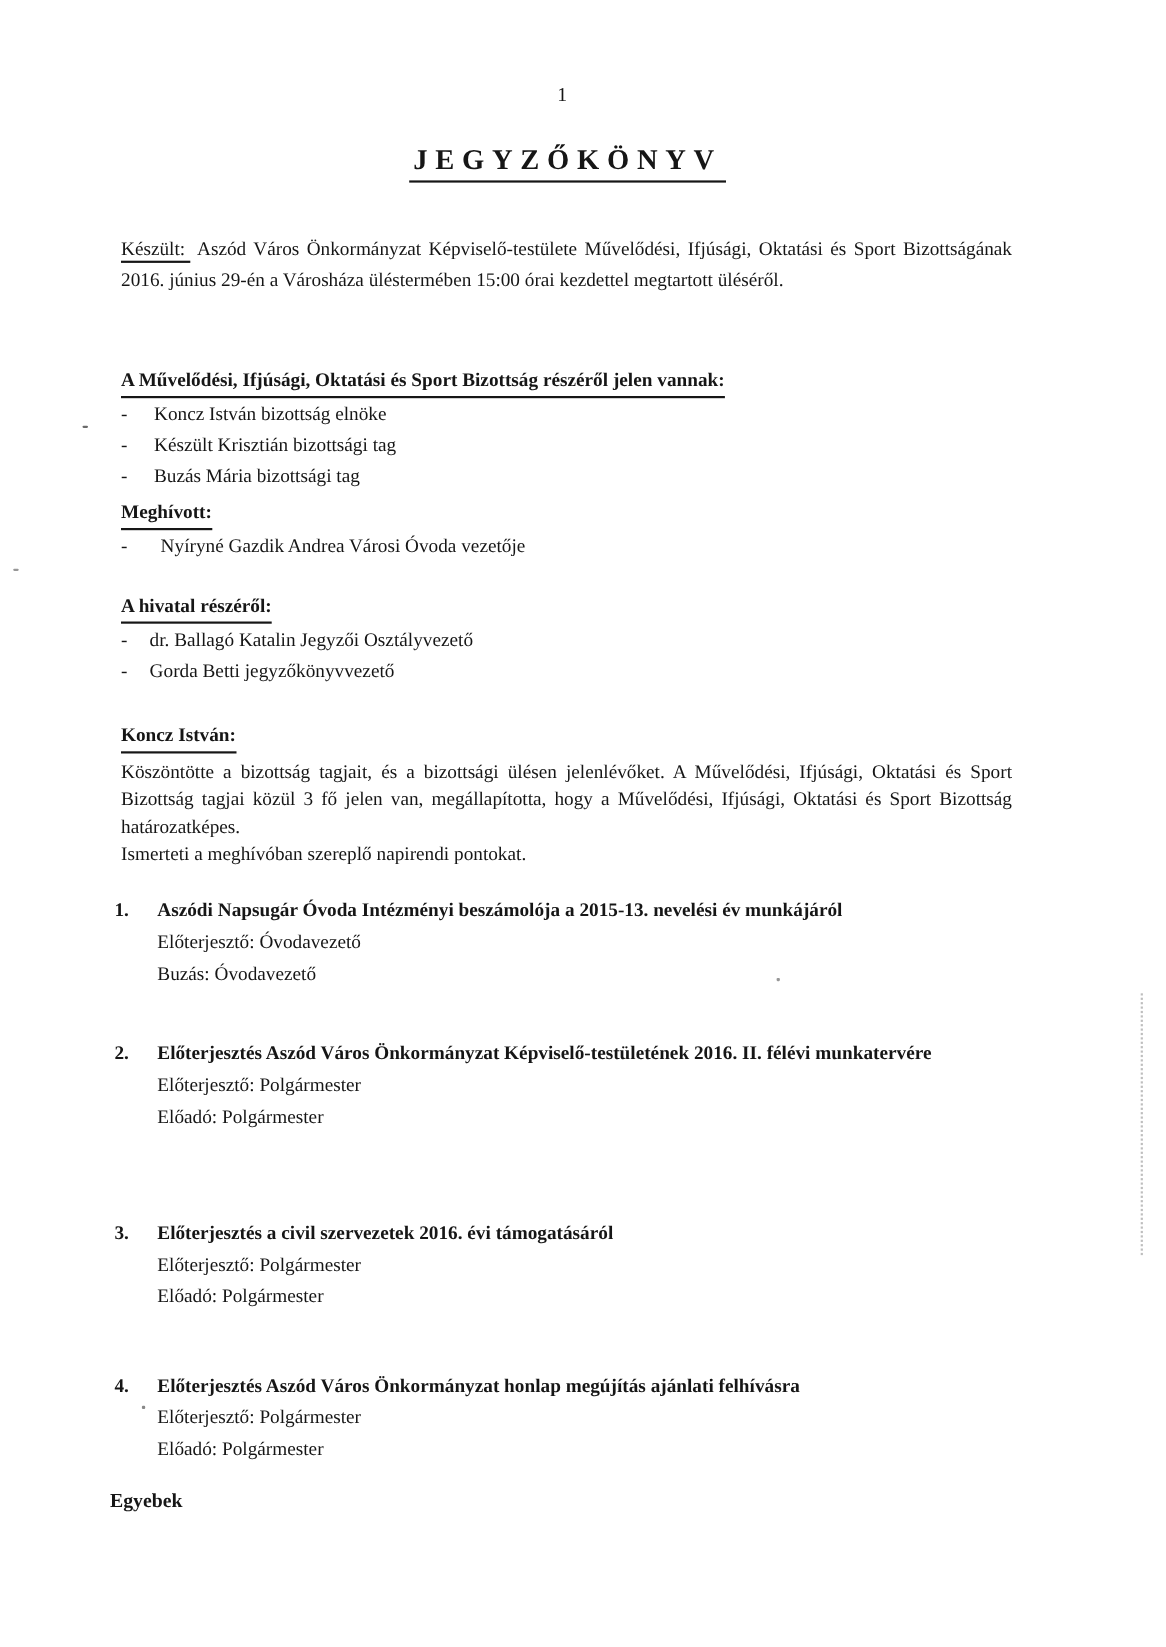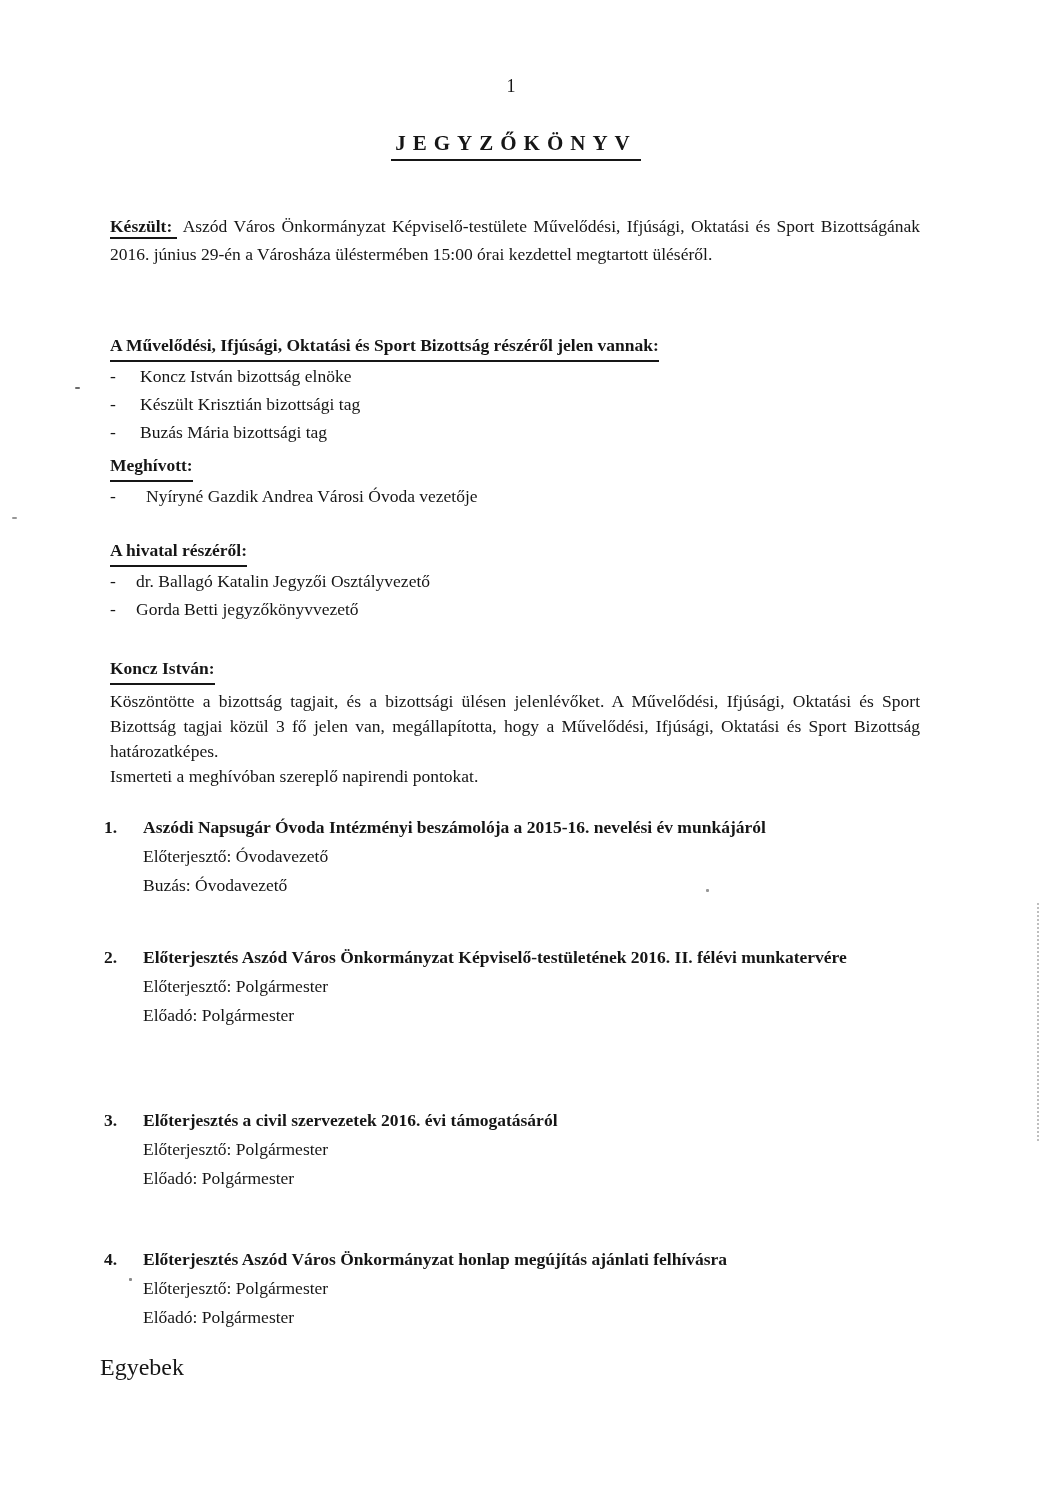--- a/index.html
+++ b/index.html
@@ -17,58 +17,58 @@
   .abs { position: absolute; }
 
   .page-number {
     top: 76px; left: 0; width: 1022px;
     text-align: center; font-size: 18px;
   }
   .doc-title-wrap { top: 131px; left: 0; width: 1032px; text-align: center; }
   .doc-title {
     display: inline-block;
     font-weight: bold;
-    font-size: 21px;
+    font-size: 26px;
     letter-spacing: 7px;
     border-bottom: 2.5px solid #161616;
     padding: 0 4px 3px 4px;
     text-align: center;
   }
 
   .block { left: 110px; width: 810px; line-height: 28px; }
 
   .hd {
     display: inline-block;
     font-weight: bold;
     border-bottom: 2px solid #161616;
     padding-bottom: 1px;
     margin-top: 20px;
   }
   .lbl {
-    font-weight: bold;
+    font-weight: normal;
     border-bottom: 2px solid #161616;
     padding-right: 5px;
     padding-bottom: 1px;
   }
 
   .just { text-align: justify; }
 
   .list-row { display: flex; }
   .dash { width: 30px; flex: none; }
   .list-text { flex: 1; }
 
   .speech-par { text-align: justify; line-height: 25px; margin-top: 4px; }
 
   .agenda-item { left: 104px; width: 816px; }
   .ag-head { display: flex; font-weight: bold; line-height: 30px; }
   .ag-num { width: 39px; flex: none; }
   .ag-title { flex: 1; text-align: justify; }
   .ag-subs { margin-left: 39px; margin-top: 0; line-height: 29px; }
 
-  .egyebek { left: 100px; top: 1354px; font-weight: normal; font-size: 24px; text-align: center; }
+  .egyebek { left: 100px; top: 1354px; font-weight: bold; font-size: 18px; text-align: center; }
 
   .vline {
     left: 1037px; top: 903px; height: 238px; width: 0;
     border-left: 2px dotted #a9a9a9; opacity: .75;
   }
   .speck { background: #6b6b6b; border-radius: 1px; }
 </style>
 </head>
 <body>
 
@@ -125,21 +125,21 @@
     <div><span class="hd">Koncz István:</span></div>
     <div class="speech-par">
       <span>Köszöntötte a bizottság tagjait, és a bizottsági ülésen jelenlévőket. A Művelődési, Ifjúsági, Oktatási és Sport Bizottság tagjai közül 3 fő jelen van, megállapította, hogy a Művelődési, Ifjúsági, Oktatási és Sport Bizottság határozatképes.</span>
     </div>
     <div style="line-height:25px;">Ismerteti a meghívóban szereplő napirendi pontokat.</div>
   </div>
 
   <div class="abs agenda-item" style="top:812px;">
     <div class="ag-head">
       <span class="ag-num">1.</span>
-      <span class="ag-title">Aszódi Napsugár Óvoda Intézményi beszámolója a 2015-16. nevelési év munkájáról</span>
+      <span class="ag-title">Aszódi Napsugár Óvoda Intézményi beszámolója a 2015-13. nevelési év munkájáról</span>
     </div>
     <div class="ag-subs">
       <div>Előterjesztő: Óvodavezető</div>
       <div>Buzás: Óvodavezető</div>
     </div>
   </div>
 
   <div class="abs agenda-item" style="top:942px;">
     <div class="ag-head">
       <span class="ag-num">2.</span>

